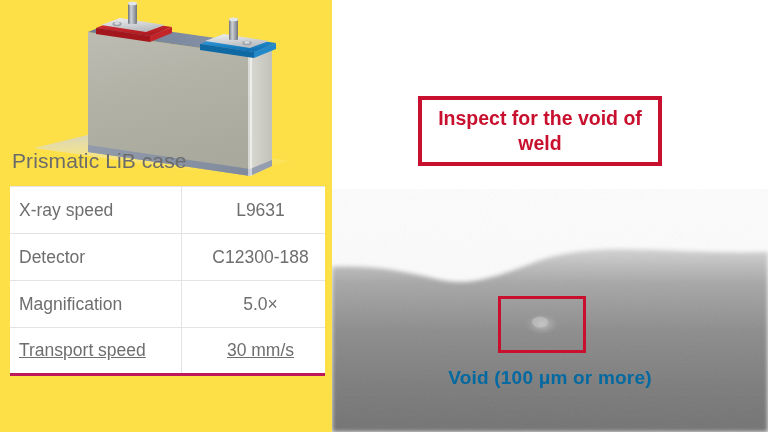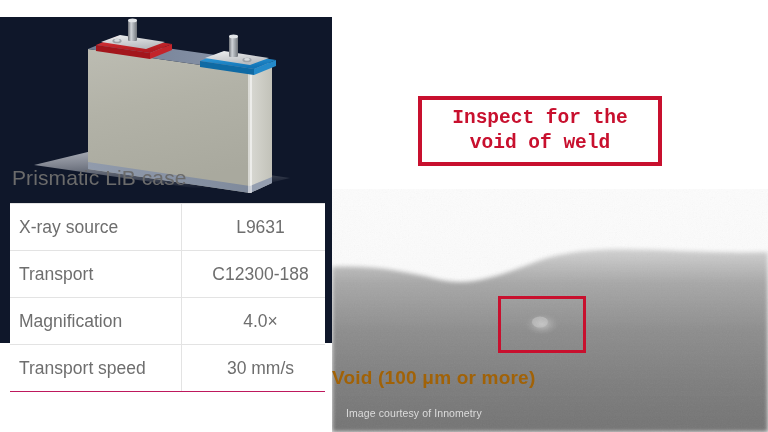--- a/index.html
+++ b/index.html
@@ -12,23 +12,23 @@
     height: 432px;
     position: relative;
     overflow: hidden;
     font-family: "Liberation Sans", sans-serif;
     -webkit-font-smoothing: antialiased;
   }
 
   
   #left-panel {
     position: absolute;
-    left: 0; top: 17px;
-    width: 332px; height: 326px;
-    background: #0f172a;
+    left: 0; top: 0;
+    width: 332px; height: 432px;
+    background: #fde047;
   }
 
   
   #battery-illustration {
     position: absolute;
     left: 0; top: 0;
     width: 332px; height: 190px;
   }
   #battery-illustration svg { display: block; }
 
@@ -56,21 +56,21 @@
   #spec-table tr { height: 47px; }
   #spec-table td {
     border-top: 1px solid #e3e3e3;
     font-size: 17.5px;
     color: #6e6e6e;
     padding: 0 0 0 9px;
     vertical-align: middle;
     white-space: nowrap;
     background: #ffffff;
   }
-  #spec-table tr:last-child td { border-bottom: 1px solid #be185d; }
+  #spec-table tr:last-child td { border-bottom: 3px solid #be185d; text-decoration: underline; }
   #spec-table td.spec-label { width: 162px; }
   #spec-table td.spec-value { border-left: 1px solid #e3e3e3; padding-left: 14px; text-align: center; }
 
   
   #right-panel {
     position: absolute;
     left: 332px; top: 0;
     width: 436px; height: 432px;
     background: #ffffff;
   }
@@ -81,21 +81,20 @@
     left: 86px;
     top: 96px;
     width: 244px;
     height: 70px;
     border: 4px solid #C8102E;
     box-sizing: border-box;
     display: flex;
     align-items: center;
     justify-content: center;
     background: #ffffff;
-    font-family: Liberation Mono, monospace;
   }
   #callout-text {
     color: #C8102E;
     font-size: 19.5px;
     line-height: 1.3;
     text-align: center;
     font-weight: 600;
     padding: 0 8px;
   }
 
@@ -121,21 +120,22 @@
     border: 3px solid #C8102E;
     box-sizing: border-box;
   }
 
   
   #void-caption {
     position: absolute;
     left: 0;
     top: 178px;
     width: 436px;
-    color: #a16207;
+    text-align: center;
+    color: #0369a1;
     font-size: 19px;
     font-weight: 600;
     letter-spacing: 0.2px;
   }
 
   
   #image-credit {
     position: absolute;
     left: 14px;
     top: 218px;
@@ -234,30 +234,30 @@
         <ellipse cx="233.5" cy="19.4" rx="4.5" ry="1.9" fill="#e2e5e8"></ellipse>
       </g>
     </svg>
   </div>
 
   <div id="panel-title">Prismatic LiB case</div>
 
   <table id="spec-table">
     <tbody>
       <tr>
-        <td class="spec-label">X-ray source</td>
+        <td class="spec-label">X-ray speed</td>
         <td class="spec-value">L9631</td>
       </tr>
       <tr>
-        <td class="spec-label">Transport</td>
+        <td class="spec-label">Detector</td>
         <td class="spec-value">C12300-188</td>
       </tr>
       <tr>
         <td class="spec-label">Magnification</td>
-        <td class="spec-value">4.0×</td>
+        <td class="spec-value">5.0×</td>
       </tr>
       <tr>
         <td class="spec-label">Transport speed</td>
         <td class="spec-value">30 mm/s</td>
       </tr>
     </tbody>
   </table>
 </div>
 
 <div id="right-panel">
@@ -309,15 +309,14 @@
         <ellipse cx="208" cy="133" rx="8" ry="5.5" fill="#c9c9c9" opacity="0.55"></ellipse>
       </g>
 
       <rect x="0" y="0" width="436" height="243" filter="url(#grain)" opacity="0.9"></rect>
     </svg>
 
     <div id="void-rect"></div>
 
     <div id="void-caption">Void (100 μm or more)</div>
 
-    <div id="image-credit">Image courtesy of Innometry</div>
   </div>
 </div>
 
 </body></html>

